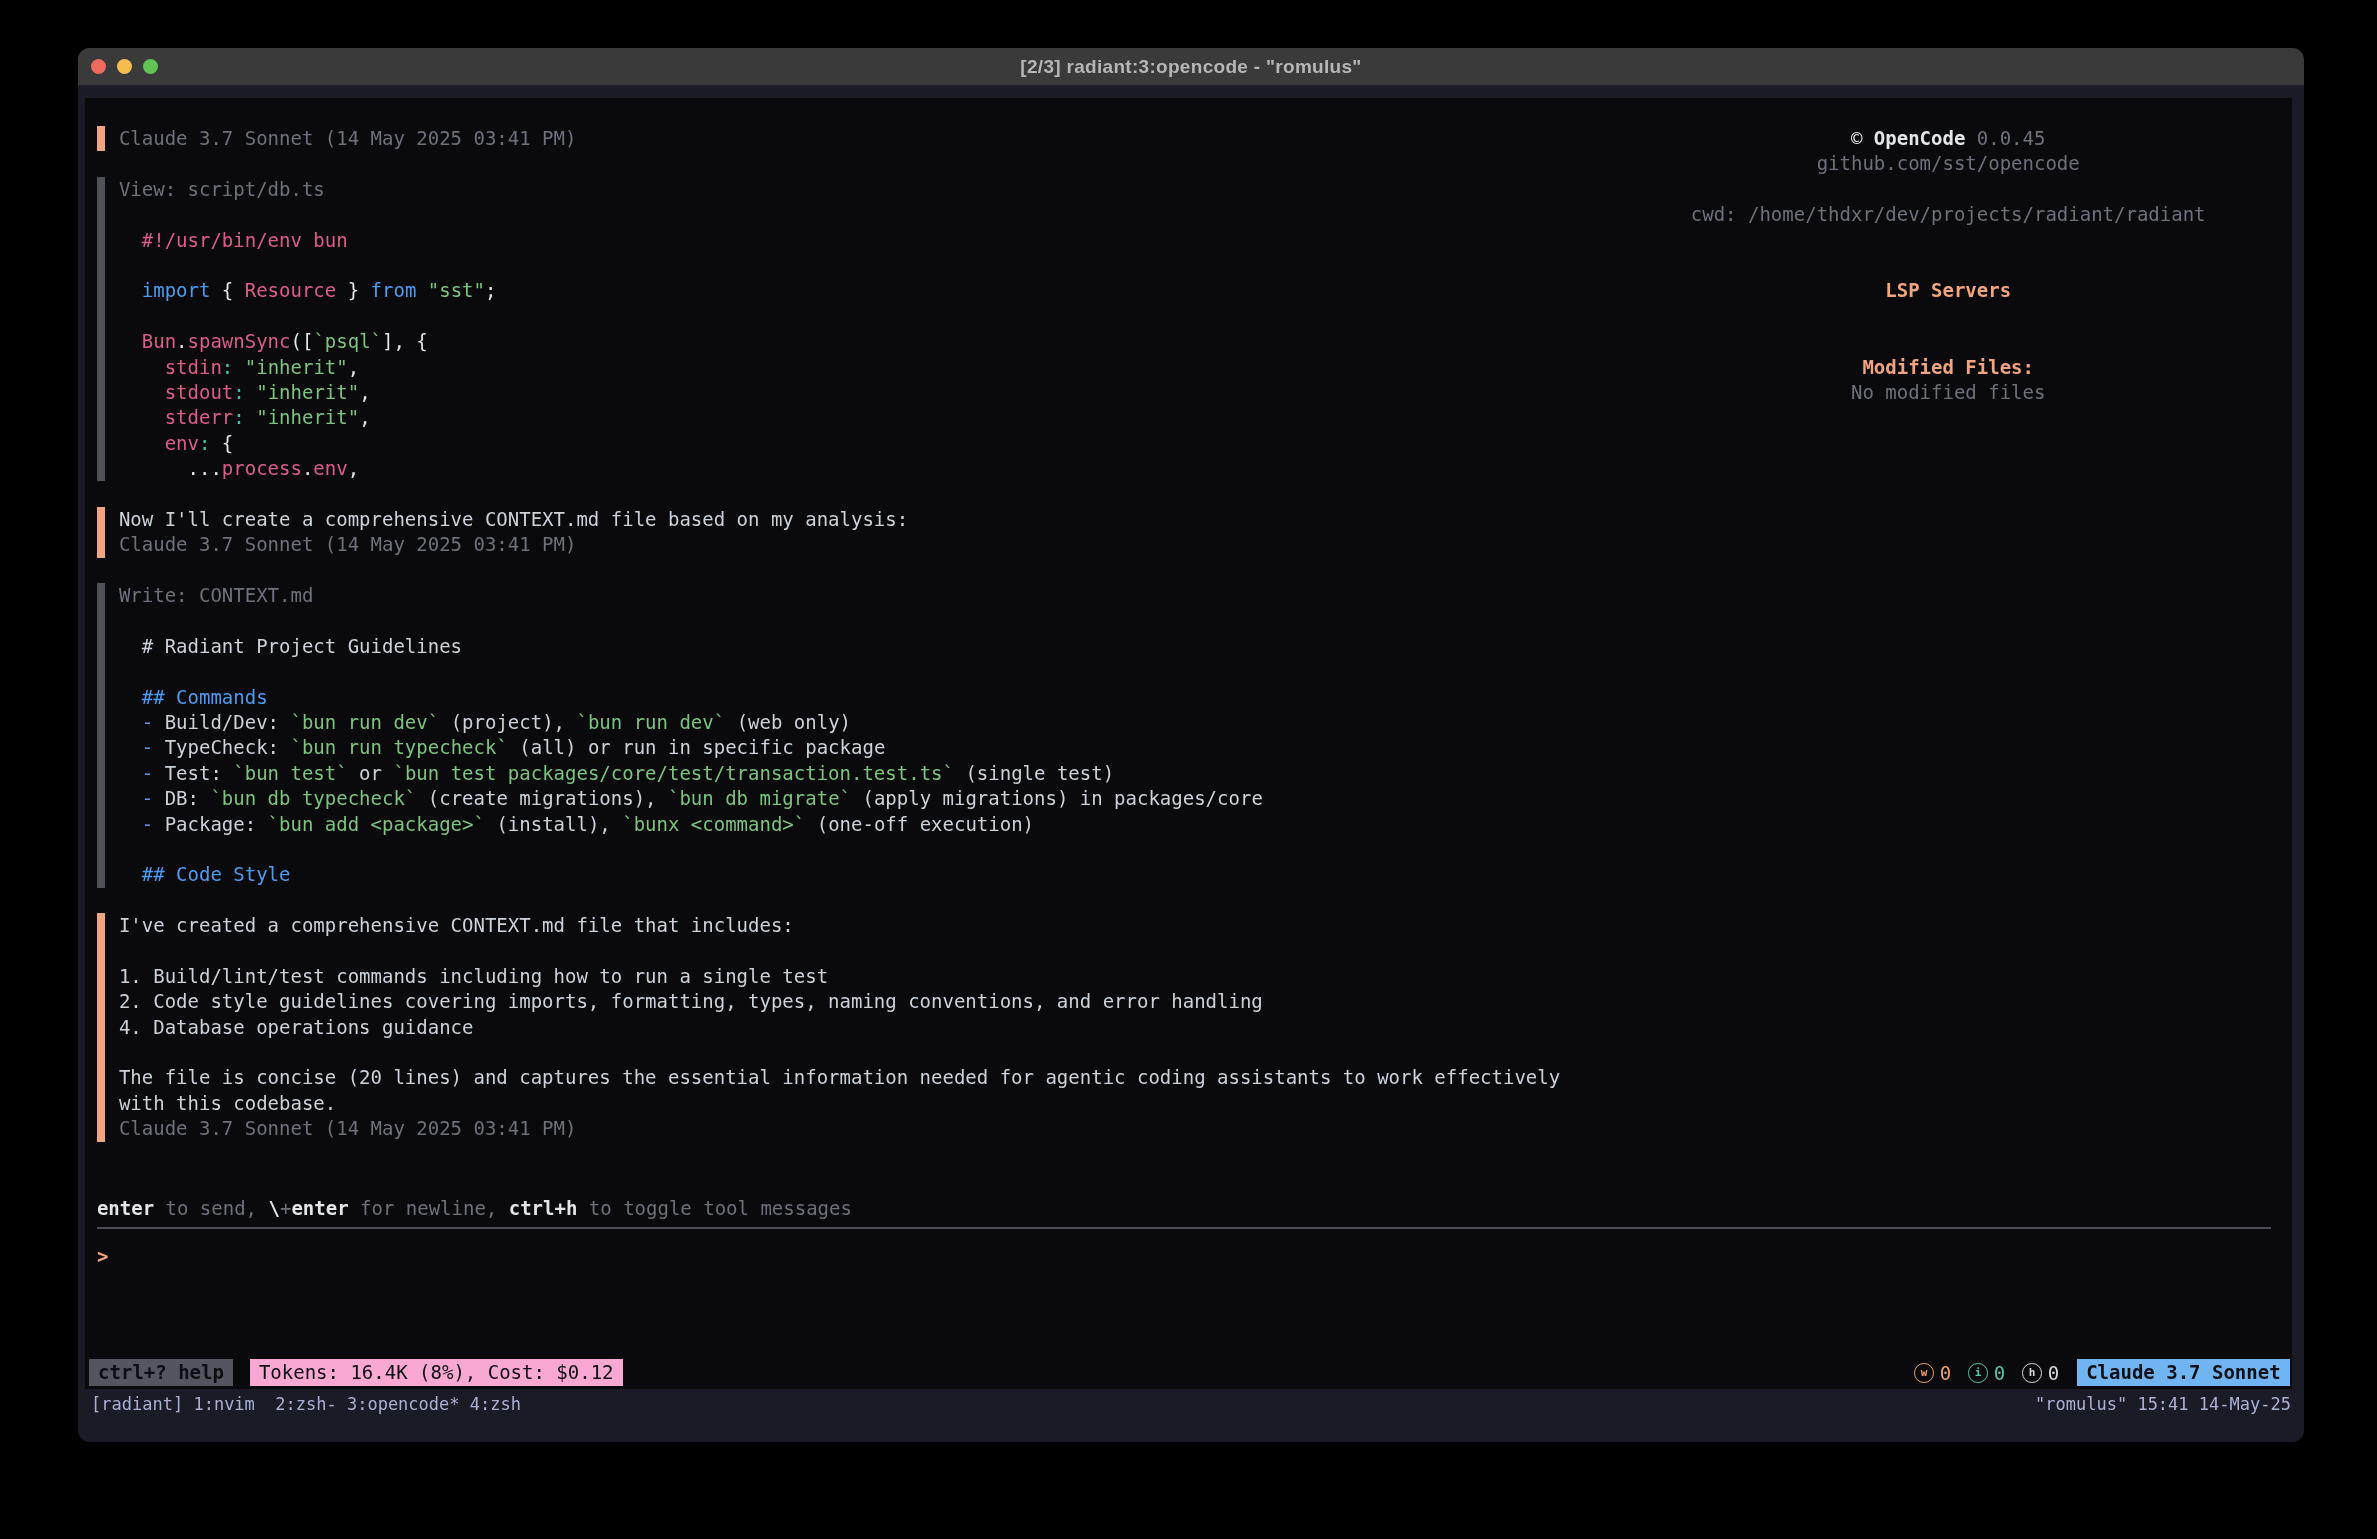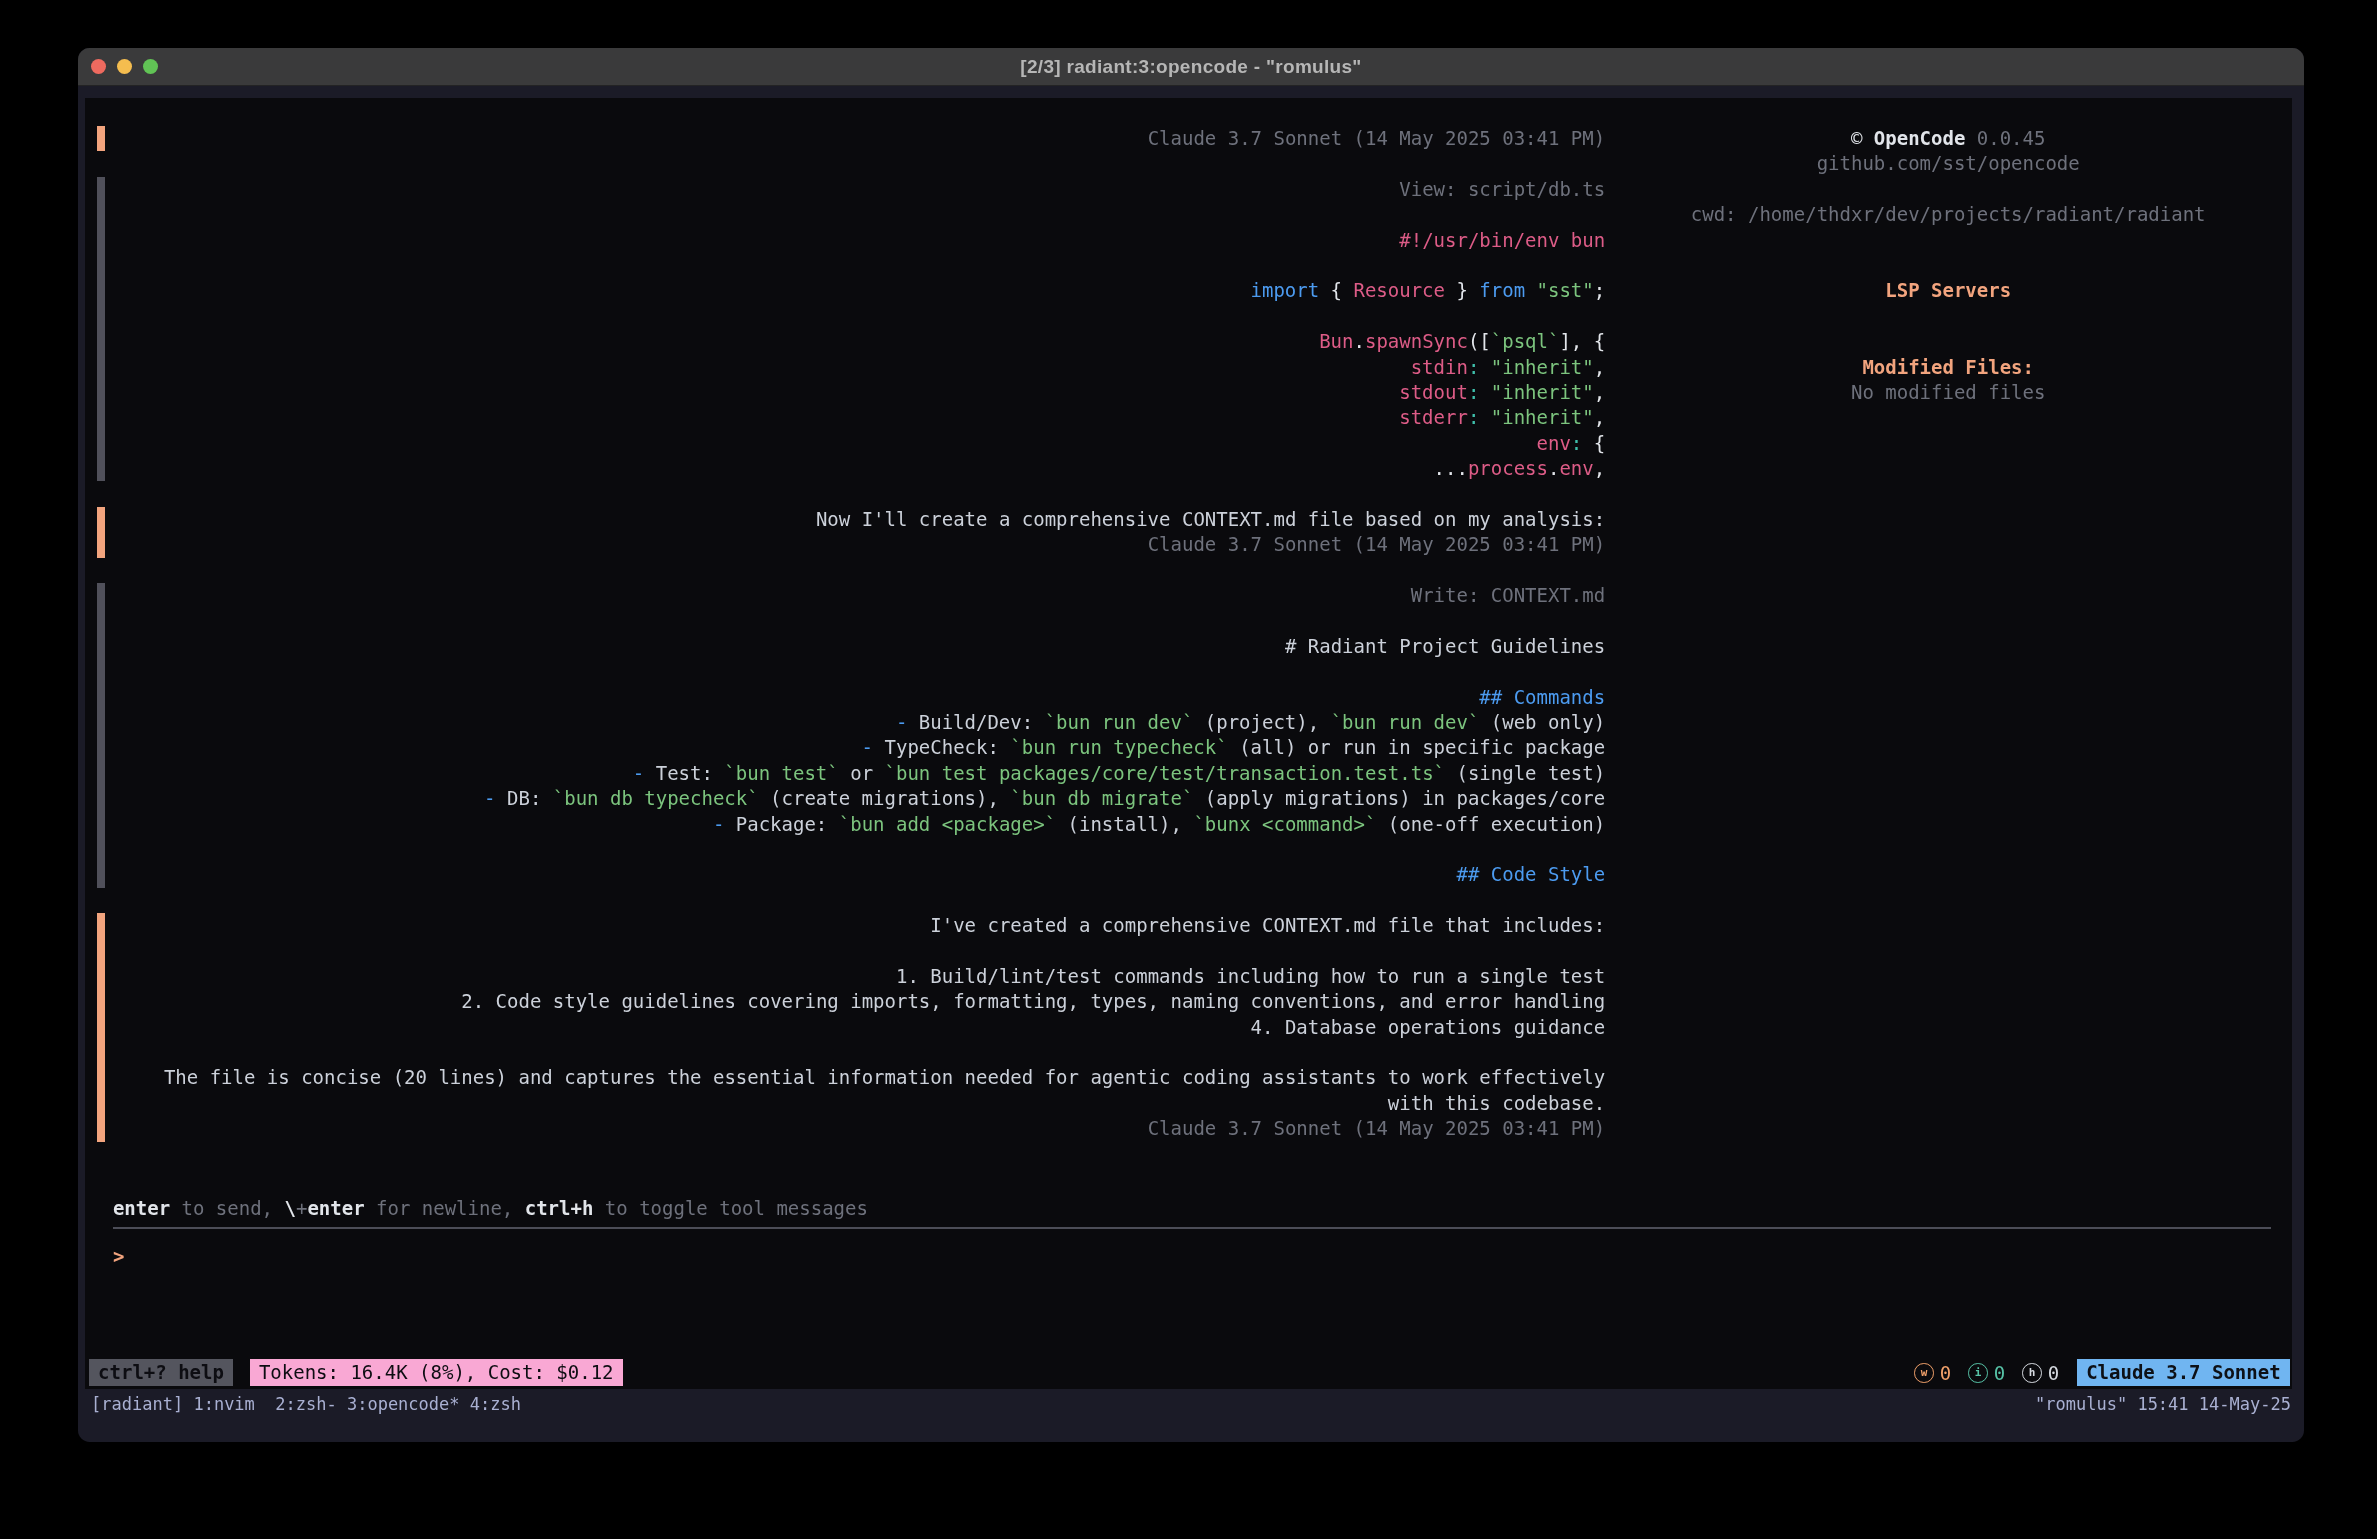--- a/index.html
+++ b/index.html
@@ -27,42 +27,42 @@
   .light.yellow{background:#f5bd4f;}
   .light.green{background:#61c355;}
 
   
   .tui{
     position:absolute;left:7.2px;top:50px;width:2207px;height:1291px;
     background:#0a0a0d;
   }
   .chat{position:absolute;left:0;top:28px;width:1520px;}
   .line{height:25.4px;line-height:25.4px;font-size:19px;white-space:pre;}
-  .msg-block{margin-left:11.7px;margin-bottom:25.4px;padding-left:32px;text-align:right;}
+  .msg-block{margin-left:11.7px;margin-bottom:25.4px;padding-left:14px;}
   .msg-block.bar-orange{border-left:8.5px solid #f2a47e;}
   .msg-block.bar-gray{border-left:8.5px solid #50505a;}
 
   .c-w{color:#ccd1da;}
   .c-g{color:#6e717c;}
   .c-p{color:#dd5c87;}
   .c-b{color:#4c9bf0;}
   .c-gr{color:#7cc47e;}
   .c-t{color:#3fc0ac;}
   .c-br{color:#e2e5ea;}
   .c-o{color:#f2a47e;}
   .bold{font-weight:bold;}
 
   
   .sidebar{position:absolute;left:1592px;top:28px;width:542px;}
   .sb-line{min-height:25.4px;line-height:25.4px;font-size:19px;white-space:pre-wrap;text-align:center;}
   .sb-gap{height:25.4px;}
   .sb-gap2{height:51px;}
 
   
-  .input-area{position:absolute;left:11.7px;right:21px;top:1098px;margin-left:16px;}
+  .input-area{position:absolute;left:11.7px;right:21px;top:1098px;}
   .hint{height:25.4px;line-height:25.4px;font-size:19px;white-space:pre;}
   .rule{border:none;border-top:2px solid #4c4d57;margin:5.2px 0 0 0;}
   .prompt-row{margin-top:14.4px;height:25.4px;line-height:25.4px;font-size:19px;}
   .prompt-char{color:#f2a47e;font-weight:bold;}
   .caret{display:inline-block;width:2.6px;height:19.6px;background:transparent;}
 
   
   .status-row{
     position:absolute;left:3.9px;right:2.6px;bottom:2.6px;height:27px;
     display:flex;align-items:center;font-size:19px;

